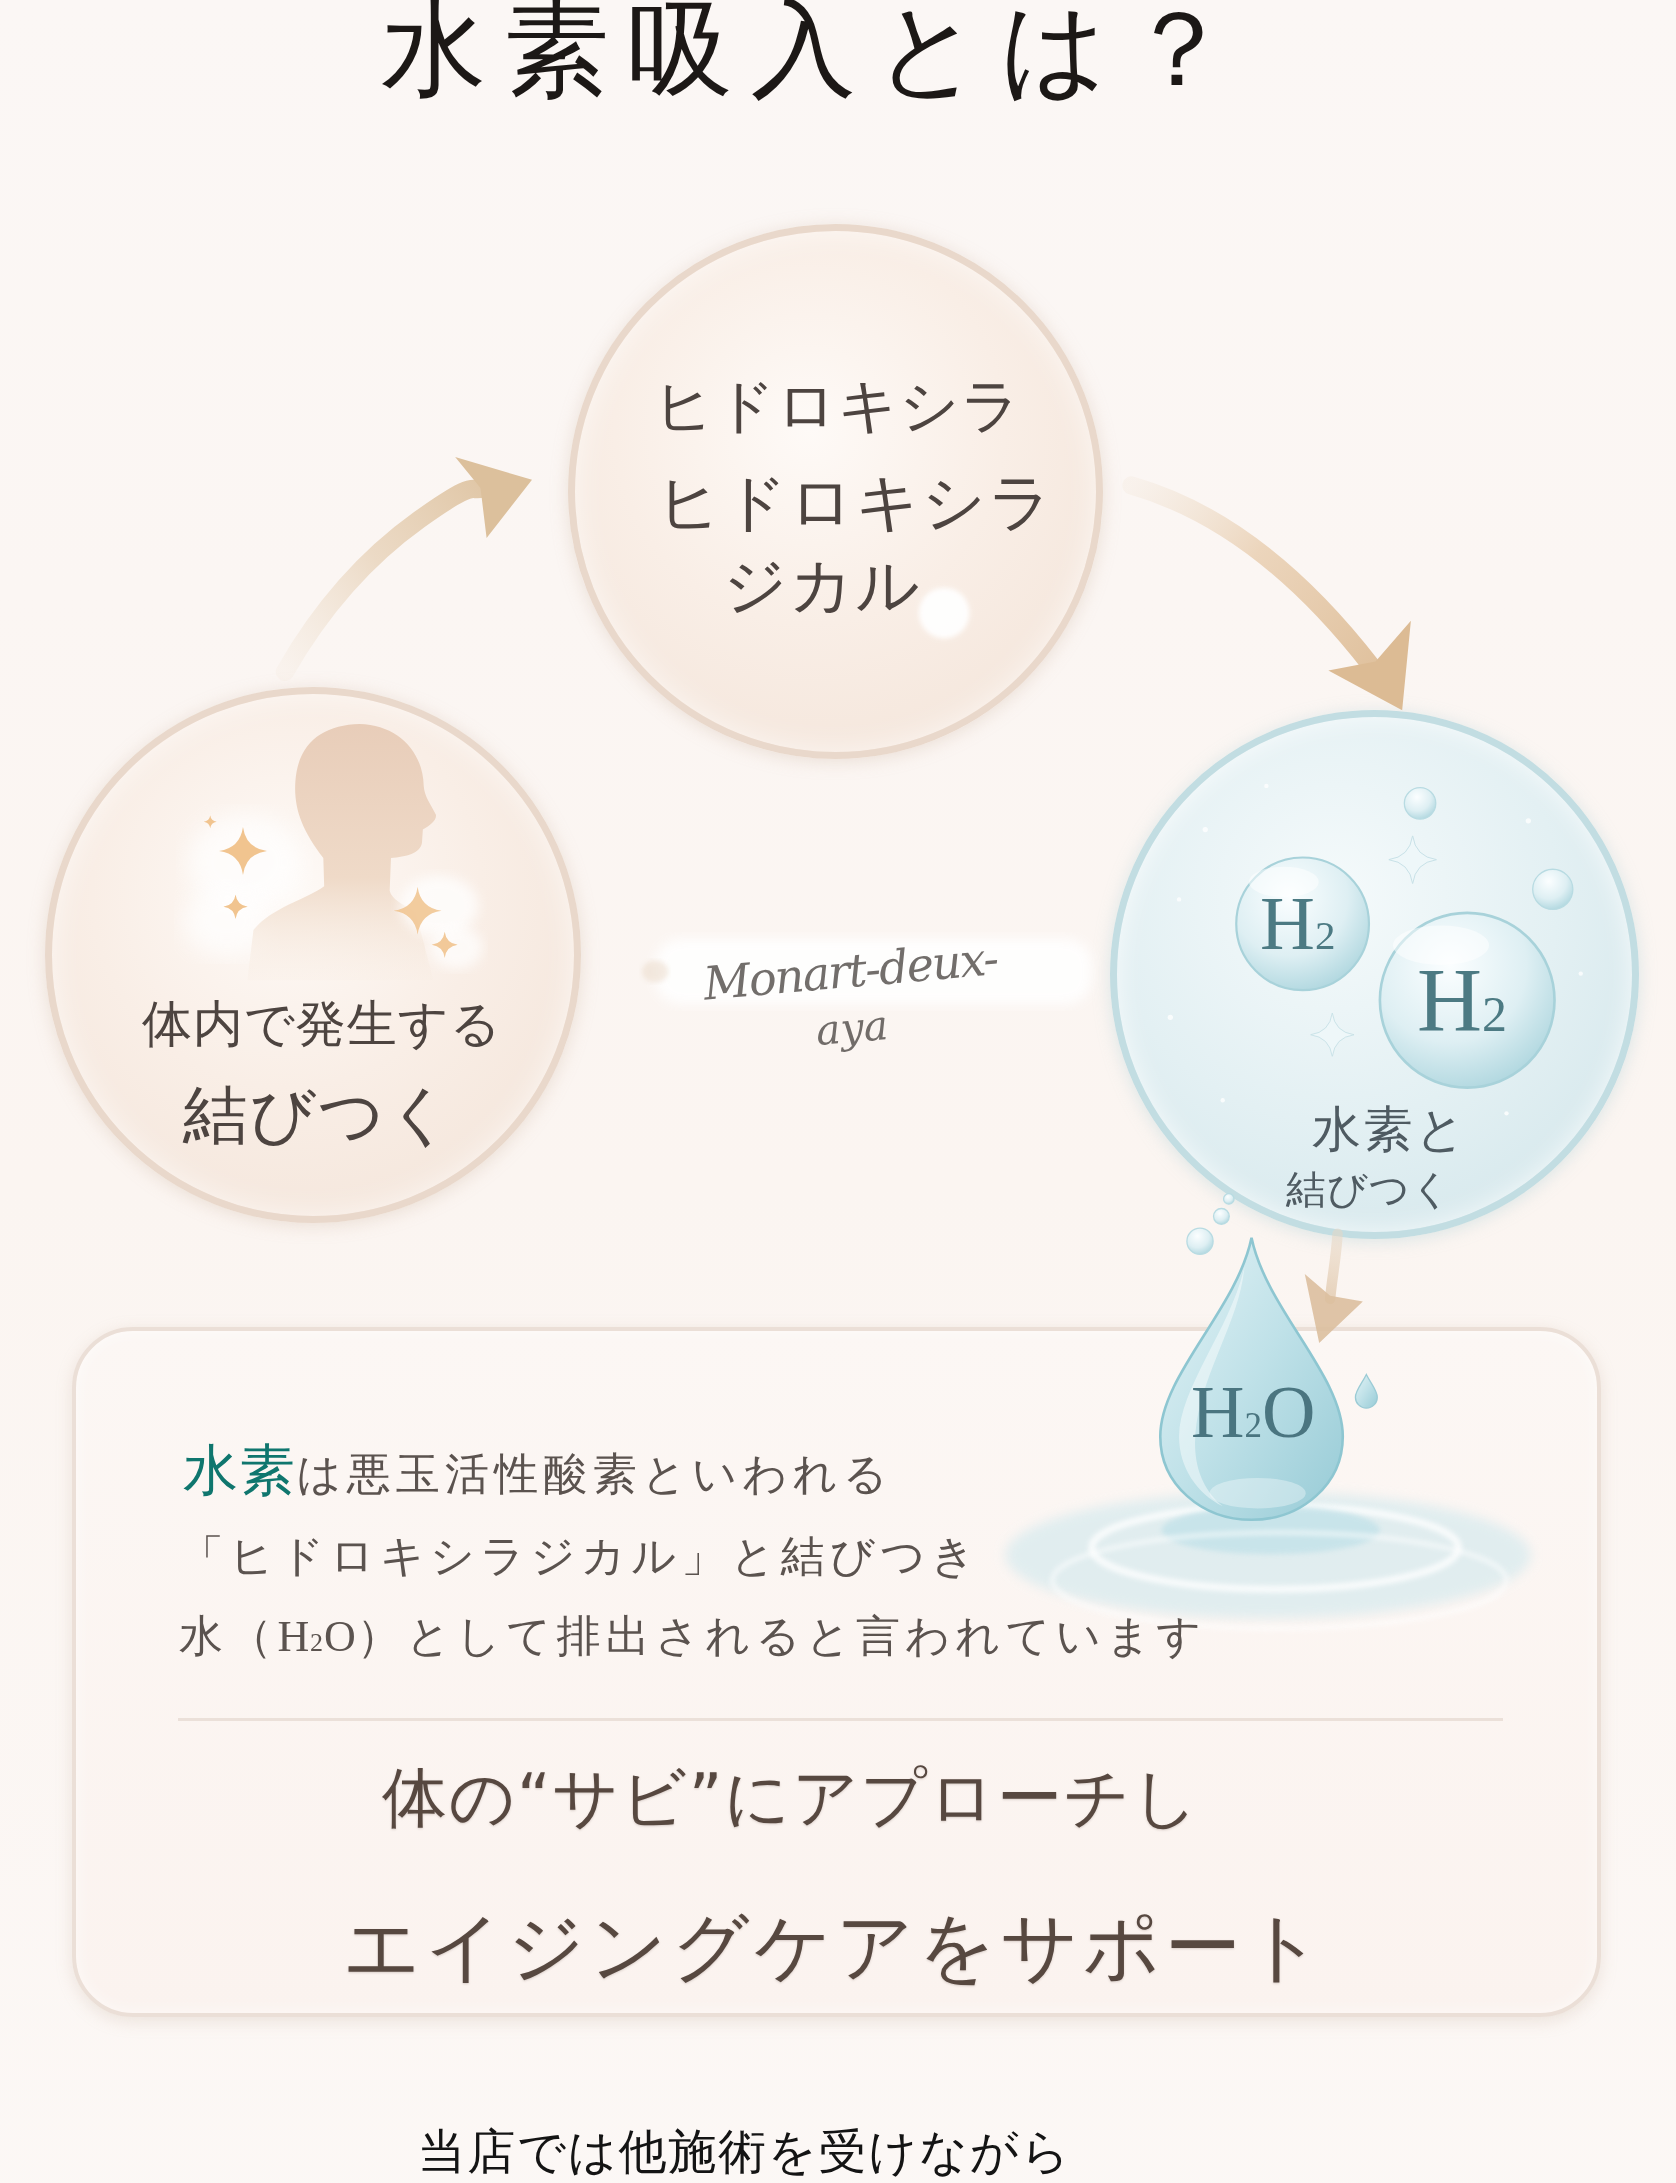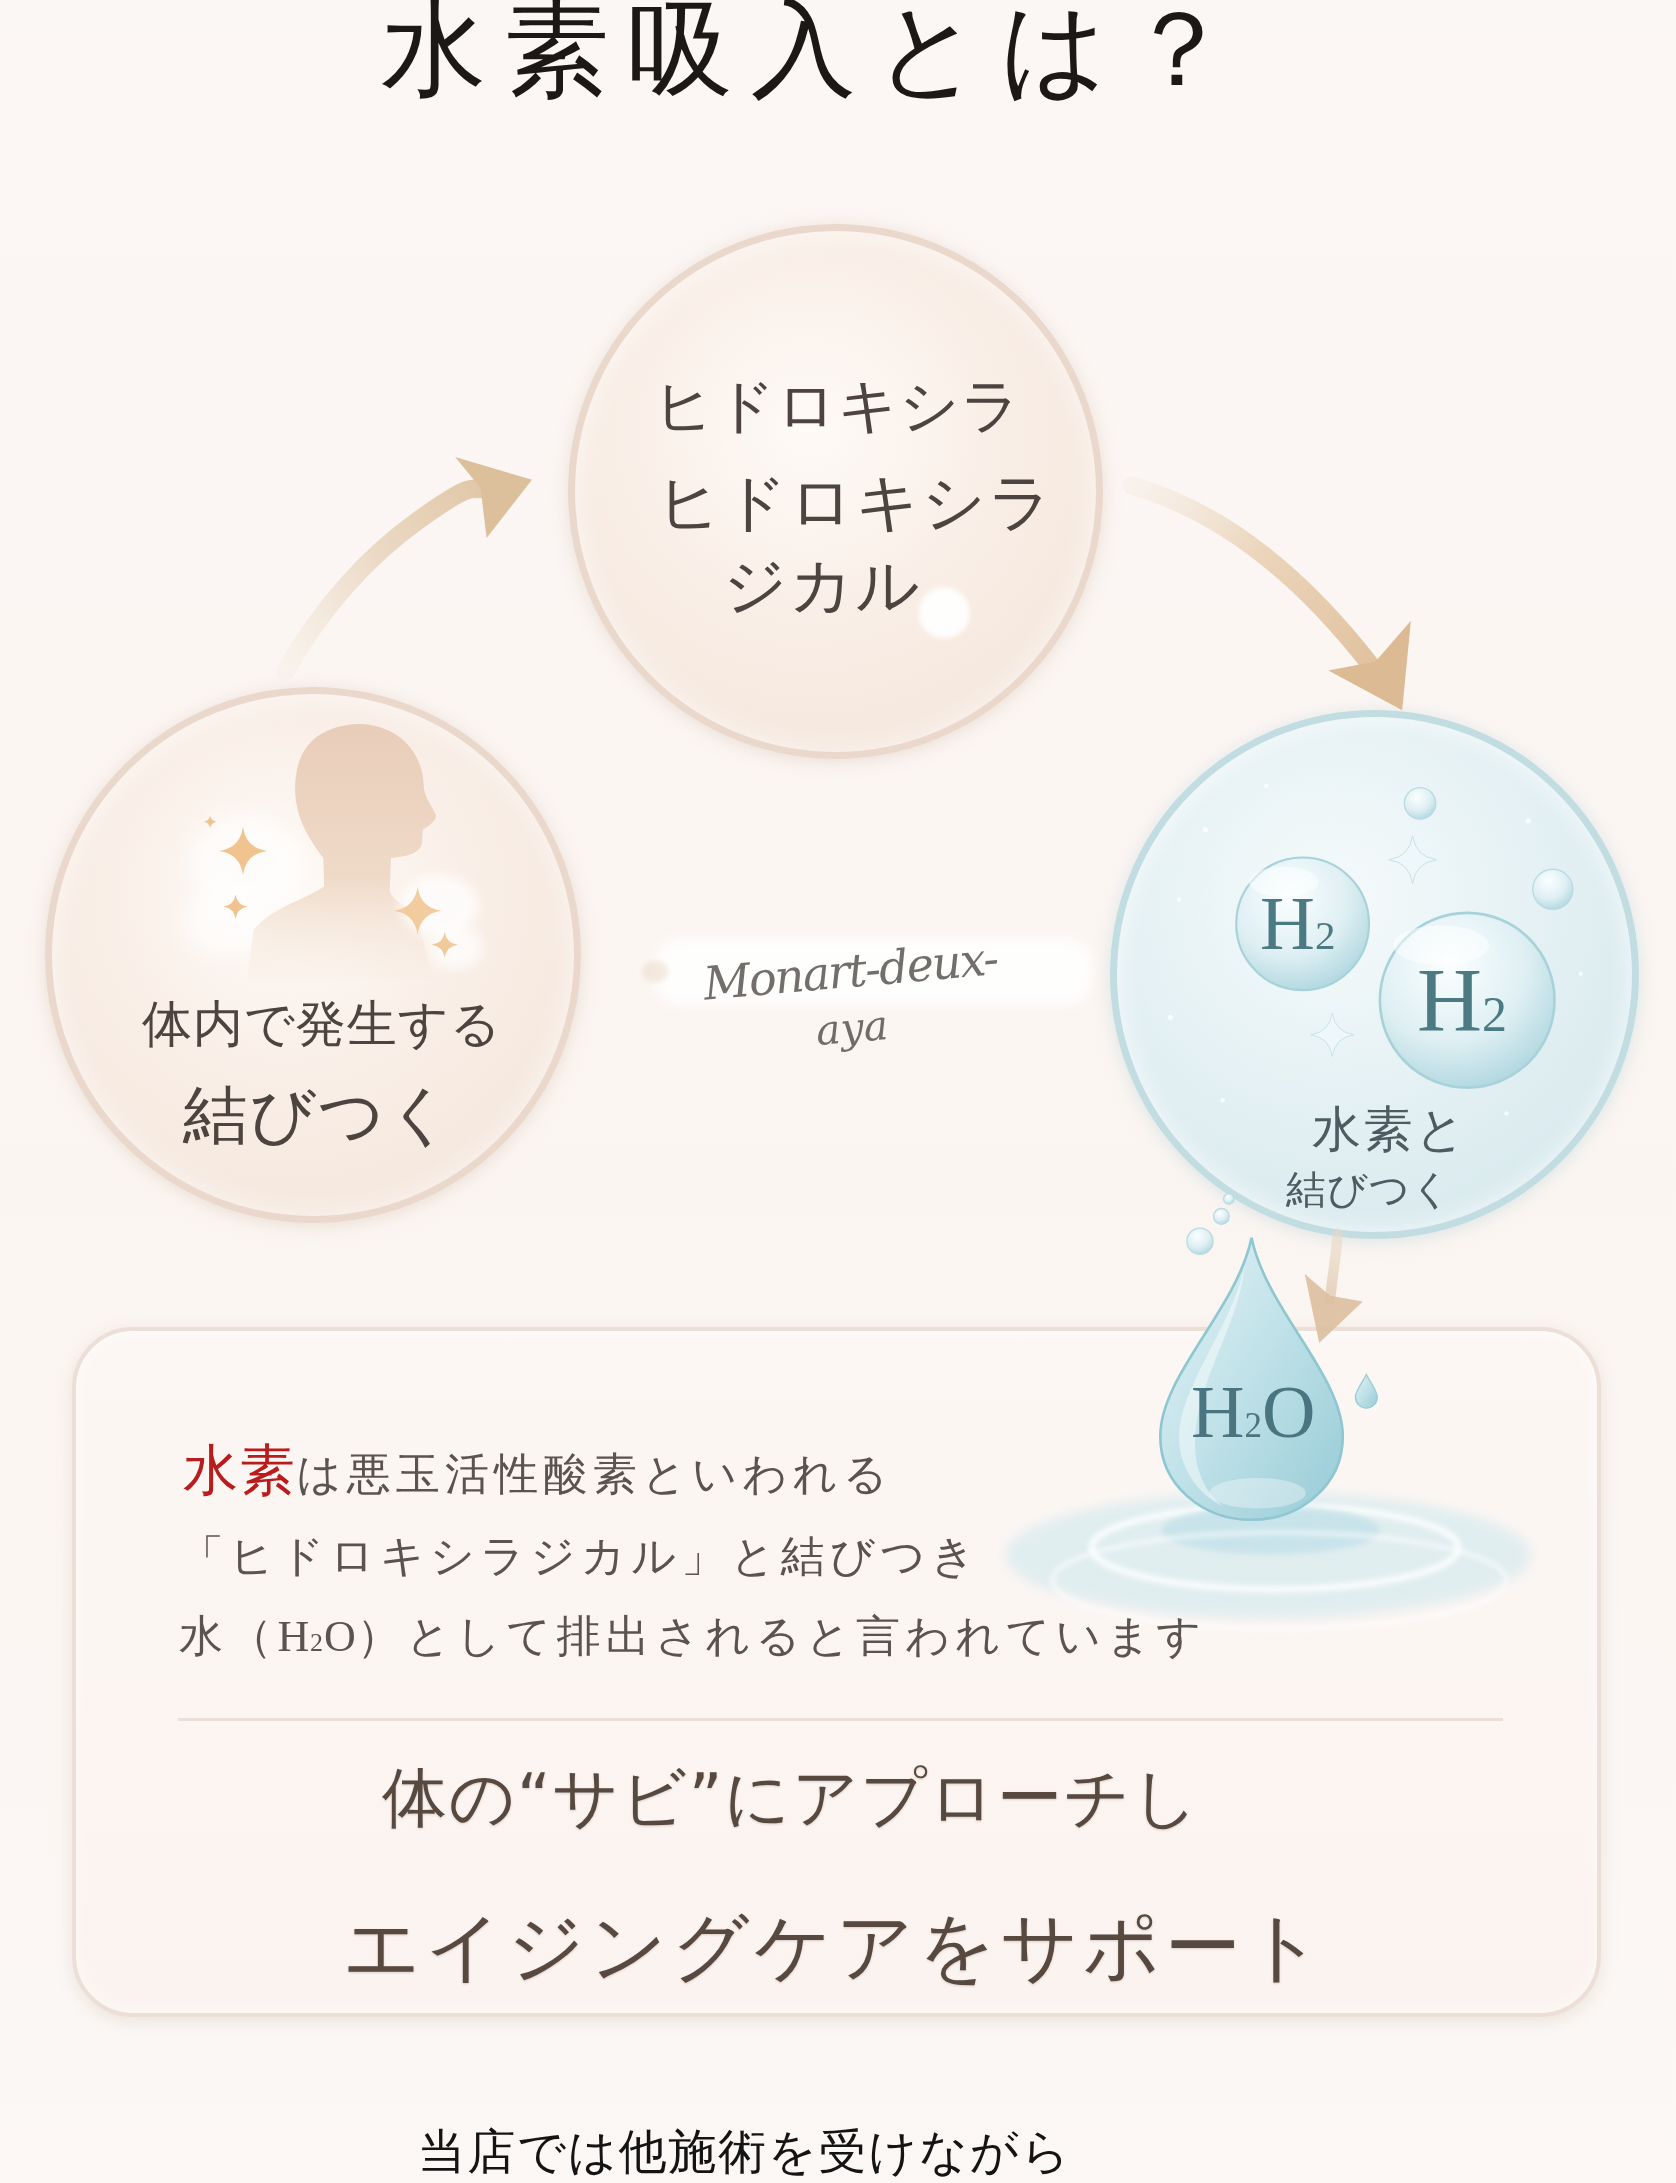--- a/index.html
+++ b/index.html
@@ -53,21 +53,21 @@
   .mol-2 .sub { font-size: 50px; }
   .mol-w { left: 1191px; top: 1375px; font-size: 74px; color: #4a7580; }
   .mol-w .sub { font-size: 35px; }
 
   .wm { font-family: "DejaVu Serif", serif; font-style: italic; color: #5a5552; opacity: .85; }
   .wm-1 { left: 703px; top: 948px; font-size: 46px; transform: rotate(-5deg); letter-spacing: -1.7px; }
   .wm-2 { left: 816px; top: 1008px; font-size: 41px; transform: rotate(-5deg); }
 
   .body-text { color: #5b534f; letter-spacing: 5.2px; }
   .c-1 { left: 183px; top: 1443px; font-size: 55px; }
-  .c-1 .hl { color: #b91c1c; font-size: 55px; letter-spacing: 1.7px; }
+  .c-1 .hl { color: #0f766e; font-size: 55px; letter-spacing: 1.7px; }
   .c-1 .rest { font-size: 44px; margin-top: 48px; }
   .c-2 { left: 180px; top: 1534px; font-size: 44px; }
   .c-3 { left: 179px; top: 1614px; font-size: 44px; text-align: center; }
   .c-3 .serif { font-family: "Liberation Serif", serif; letter-spacing: 0.9px; }
   .c-3 .sub { font-size: 26px; }
 
   .tag { color: #574840; text-shadow: 0 1.3px 2.2px rgba(90,70,60,.22); }
   .tag-1 { left: 382px; top: 1765px; font-size: 65px; letter-spacing: 1.7px; }
   .tag-2 { left: 343px; top: 1871px; font-size: 76px; letter-spacing: 4.4px; margin-top: 38px; }
 

